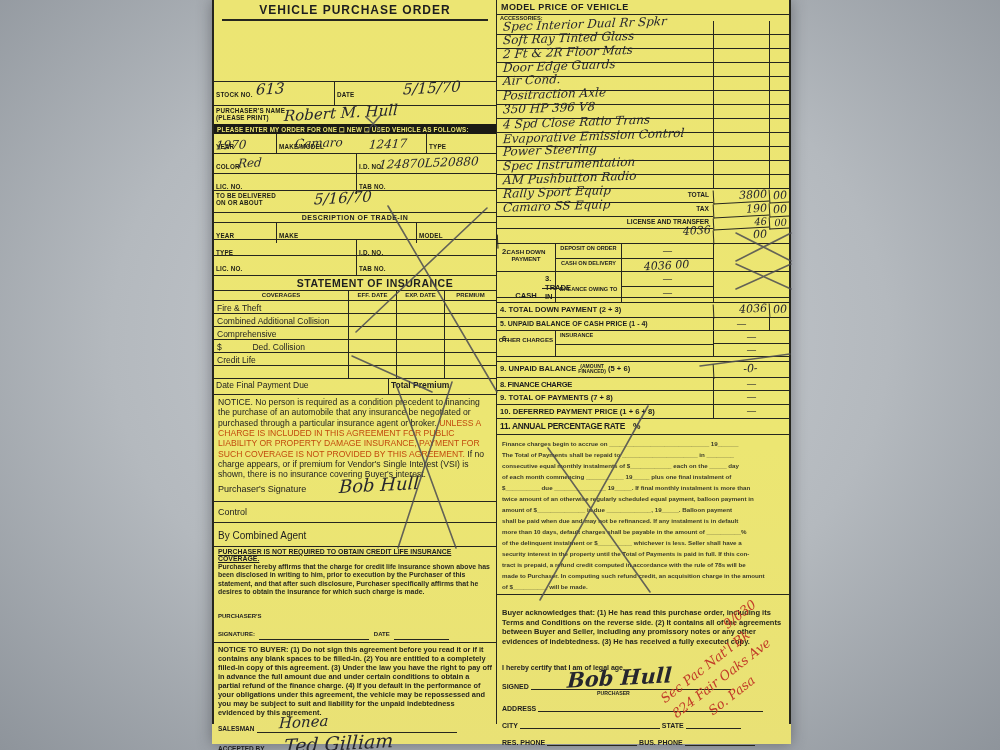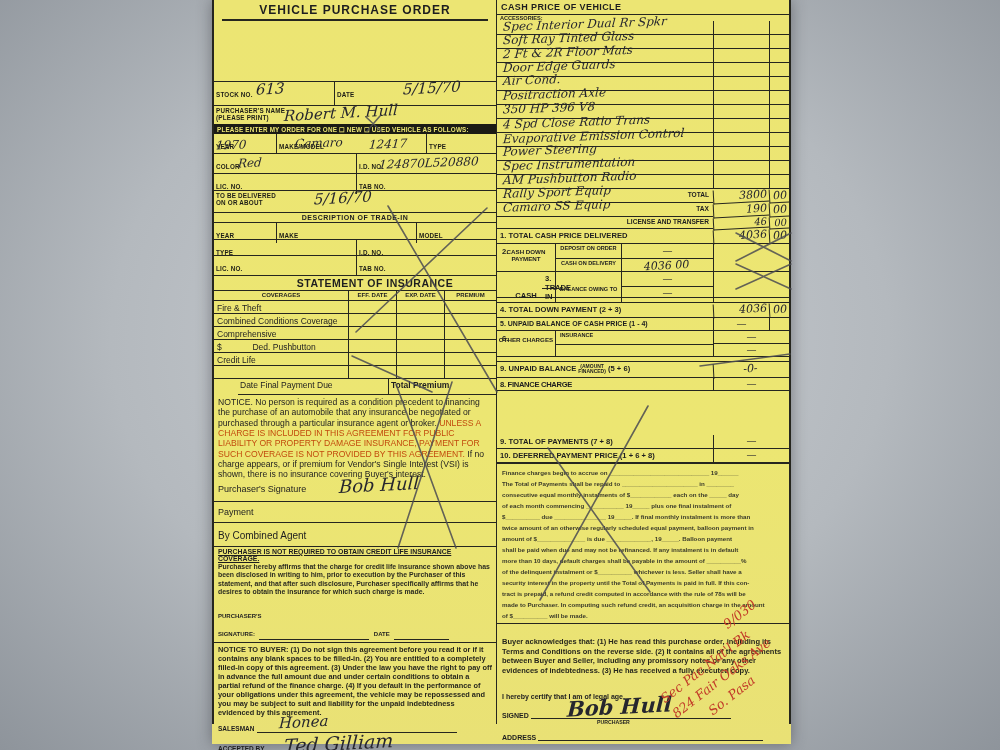--- a/index.html
+++ b/index.html
@@ -146,55 +146,55 @@
       <div>COVERAGES</div>
       <div>EFF. DATE</div>
       <div>EXP. DATE</div>
       <div>PREMIUM</div>
     </div>
     <div class="ins-grid">
       <div>Fire &amp; Theft</div>
         <div></div>
         <div></div>
         <div></div>
-      <div>Combined Conditions Coverage</div>
+      <div>Combined Additional Collision</div>
         <div></div>
         <div></div>
         <div></div>
       <div>Comprehensive</div>
         <div></div>
         <div></div>
         <div></div>
-      <div style="white-space:pre;">$             Ded. Pushbutton</div>
+      <div style="white-space:pre;">$             Ded. Collision</div>
         <div></div>
         <div></div>
         <div></div>
       <div>Credit Life</div>
         <div></div>
         <div></div>
         <div></div>
       <div></div>
         <div></div>
         <div></div>
         <div></div>
     </div>
-    <div class="grid2" style="grid-template-columns:1fr 108px;height:15px;border-bottom:1.5px solid #26261f;margin-left:24px;">
+    <div class="grid2" style="grid-template-columns:1fr 108px;height:15px;border-bottom:1.5px solid #26261f;">
       <div class="cell" style="font-size:8.5px;">Date Final Payment Due</div>
       <div class="cell" style="font-size:8.5px;font-weight:bold;">Total Premium</div>
     </div>
 
     <div class="notice">
       <span>NOTICE. No person is required as a condition precedent to financing the purchase of an automobile that any insurance be negotiated or purchased through a particular insurance agent or broker. </span><span class="hl">UNLESS A CHARGE IS INCLUDED IN THIS AGREEMENT FOR PUBLIC LIABILITY OR PROPERTY DAMAGE INSURANCE, PAYMENT FOR SUCH COVERAGE IS NOT PROVIDED BY THIS AGREEMENT.</span><span> If no charge appears, or if premium for Vendor's Single Interest (VSI) is shown, there is no insurance covering Buyer's interest.</span>
     </div>
     <div class="sig-line" style="border-bottom:1.2px solid #26261f;height:15px;">
       <span>Purchaser's Signature</span>
       <span class="hw hw-big" style="position:absolute;left:125px;top:-8px;font-size:18px;">Bob Hull</span>
     </div>
     <div class="sig-line" style="border-bottom:1.2px solid #26261f;height:13px;margin-top:3px;">
-      <span>Payment</span>
+      <span>Control</span>
     </div>
     <div class="sig-line" style="border-bottom:1.2px solid #26261f;height:14px;margin-top:5px;font-size:10px;">
       <span>By Combined Agent</span>
     </div>
 
     <div class="fineprint-head">PURCHASER IS NOT REQUIRED TO OBTAIN CREDIT LIFE INSURANCE COVERAGE.</div>
     <div class="fineprint">Purchaser hereby affirms that the charge for credit life insurance shown above has been disclosed in writing to him, prior to execution by the Purchaser of this statement, and that after such disclosure, Purchaser specifically affirms that he desires to obtain the insurance for which such charge is made.</div>
 
     <div style="padding:4px 4px 2px 4px;border-bottom:1.5px solid #26261f;">
       <span class="tiny-label">PURCHASER'S</span><br>
@@ -214,21 +214,21 @@
     <div class="sig-line" style="height:20px;">
       <span class="tiny-label" style="font-size:6.5px;">ACCEPTED BY</span>
       <span class="u" style="width:185px;"></span>
       <span class="hw hw-big" style="position:absolute;left:70px;top:-9px;font-size:19px;">Ted Gilliam</span>
       
     </div>
 
   </div>
 
   <div class="col-right">
-    <div class="r-head">CASH PRICE OF VEHICLE</div>
+    <div class="r-head">MODEL PRICE OF VEHICLE</div>
     <div style="font-size:5.6px;font-weight:bold;padding:0 3px;">ACCESSORIES:</div>
 
     <div class="acc-row">
         <div>
           <span class="hw hw-med acc-note">Spec Interior      Dual Rr Spkr</span>
         </div>
         <div></div>
         <div></div>
       </div>
     <div class="acc-row">
@@ -327,21 +327,20 @@
     </div>
     <div class="acc-row" style="height:12px;">
       <div>
           <span class="acc-label-inline" style="top:1px;">LICENSE AND TRANSFER</span>
         </div>
       <div class="amt" style="font-size:10px;">46</div>
       <div class="amt" style="font-size:10px;">00</div>
     </div>
 
     <div class="sum-row" style="height:15px;">
-      <div class="sum-label">1. TOTAL CASH PRICE DELIVERED</div>
       <div class="v amt">4036</div>
       <div class="v amt">00</div>
     </div>
     <div class="sum-row" style="height:28px;grid-template-columns:1fr 76px;">
       <div class="sub-grid" style="grid-template-columns:58px 66px 1fr;">
         <div>
             <span class="sum-label" style="position:absolute;left:2px;top:1px;">2.</span>
              <div class="microlbl" style="padding-top:5px;font-size:6.2px;">CASH DOWN PAYMENT</div>
           </div>
         <div>
@@ -405,27 +404,33 @@
         <span>9. UNPAID BALANCE</span>
         <span style="font-size:5px;display:inline-block;vertical-align:middle;line-height:1;text-align:center;">(<span>AMOUNT</span><br><span>FINANCED</span>)</span>
         <span>(5 + 6)</span>
       </div>
       <div class="v amt" style="text-align:center;">-0-</div>
     </div>
     <div class="sum-row" style="height:13px;grid-template-columns:1fr 76px;">
       <div class="sum-label" style="font-family:'Liberation Sans',sans-serif;letter-spacing:-.3px;">8. FINANCE CHARGE</div>
       <div class="v dash">—</div>
     </div>
-    <div class="sum-row" style="height:14px;grid-template-columns:1fr 76px;margin-top:44px;">
+    <div class="sum-row" style="height:14px;grid-template-columns:1fr 76px;">
       <div class="sum-label">9. TOTAL OF PAYMENTS (7 + 8)</div>
       <div class="v dash">—</div>
     </div>
     <div class="sum-row" style="height:14px;grid-template-columns:1fr 76px;">
       <div class="sum-label">10. DEFERRED PAYMENT PRICE (1 + 6 + 8)</div>
       <div class="v dash">—</div>
+    </div>
+    <div class="sum-row" style="height:15px;grid-template-columns:1fr 76px;border-bottom:none;">
+      <div class="sum-label" style="font-size:8.4px;letter-spacing:-.3px;">
+        <span>11. ANNUAL PERCENTAGE RATE</span>&nbsp;&nbsp;&nbsp;&nbsp;<span>%</span>
+      </div>
+      <div></div>
     </div>
 
     <div class="fp-box">
       <div class="fp-line">Finance charges begin to accrue on _____________________________ 19______</div>
       <div class="fp-line">The Total of Payments shall be repaid to ______________________ in ________</div>
       <div class="fp-line">consecutive equal monthly instalments of $____________ each on the _____ day</div>
       <div class="fp-line">of each month commencing ___________ 19_____ plus one final instalment of</div>
       <div class="fp-line">$__________ due _______________ 19_____. If final monthly instalment is more than</div>
       <div class="fp-line">twice amount of an otherwise regularly scheduled equal payment, balloon payment in</div>
       <div class="fp-line">amount of $______________ is due _____________, 19_____. Balloon payment</div>

